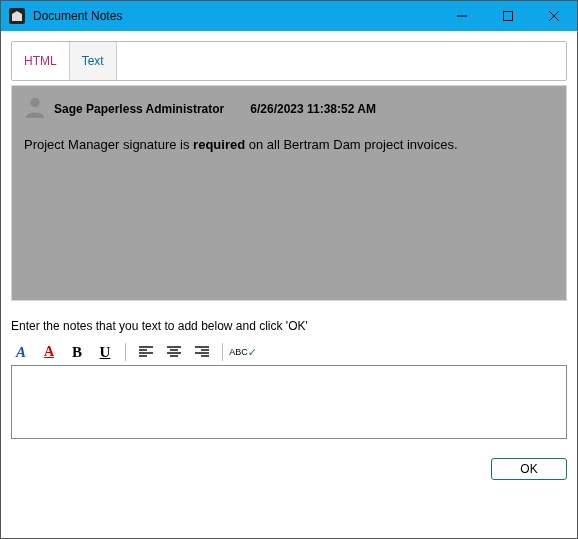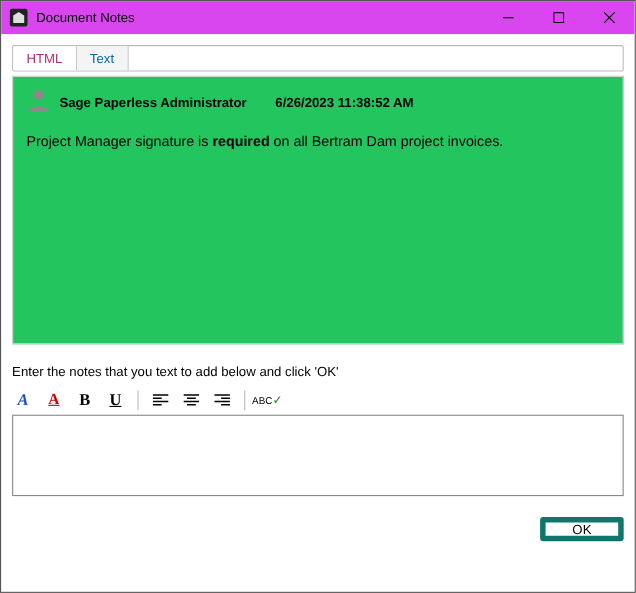--- a/index.html
+++ b/index.html
@@ -13,21 +13,21 @@
     height: 539px;
     overflow: hidden;
     border: 1px solid #555;
   }
   
   .titlebar {
     display: flex;
     align-items: center;
     height: 30px;
     padding: 0 0 0 8px;
-    background: #d946ef;
+    background: #0ea5e9;
   }
   .titlebar .app-icon {
     width: 16px; height: 16px;
     background: #222;
     border-radius: 2px;
     display: flex; align-items: center; justify-content: center;
     margin-right: 8px;
   }
   .titlebar .app-icon svg { width: 12px; height: 10px; }
   .titlebar .title { flex: 0 0 auto; font-size: 12px; }
@@ -43,21 +43,21 @@
   
   .content {
     padding: 10px 10px 8px 10px;
   }
 
   
   .tabs {
     display: flex;
     border: 1px solid #bbb;
     border-radius: 2px;
-    height: 24px;
+    height: 40px;
     align-items: stretch;
     background: #fff;
     overflow: hidden;
   }
   .tab {
     padding: 0 12px;
     display: flex; align-items: center;
     font-size: 12px;
     border-right: 1px solid #ccc;
   }
@@ -69,22 +69,22 @@
   }
   .tab.inactive {
     background: #f4f4f4;
     color: #0369a1;
   }
 
   
   .note-panel {
     margin-top: 4px;
     border: 1px solid #d5d5d5;
-    background: #22c55e;
-    height: 244px;
+    background: #a3a3a3;
+    height: 216px;
     padding: 10px 12px;
   }
   .note-header {
     display: flex;
     align-items: center;
     gap: 8px;
   }
   .person-icon svg { width: 22px; height: 22px; fill: #8a8a8a; }
   .note-author { font-weight: bold; font-size: 12px; }
   .note-timestamp { font-weight: bold; font-size: 12px; margin-left: 18px; }
@@ -166,21 +166,21 @@
 
   
   .footer {
     display: flex;
     justify-content: flex-end;
     margin-top: 16px;
   }
   .ok-btn {
     width: 76px;
     height: 22px;
-    border: 5px solid #0f766e;
+    border: 1px solid #0f766e;
     border-radius: 3px;
     background: #fff;
     font-size: 12px;
     display: flex; align-items: center; justify-content: center;
   }
 </style>
 </head>
 <body>
 
 <div class="titlebar">

